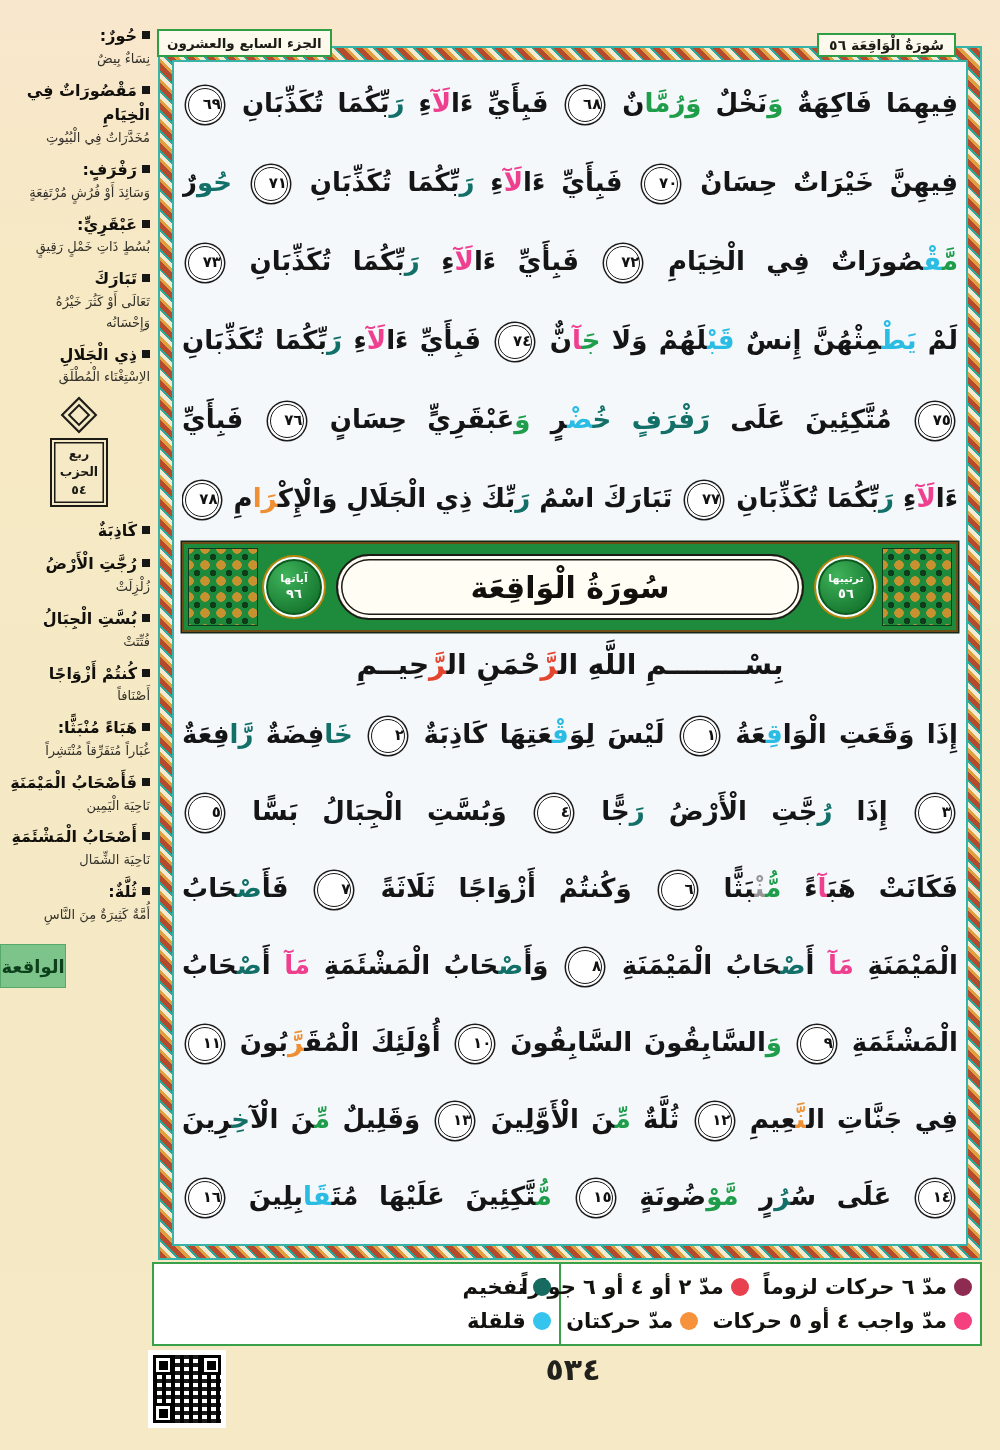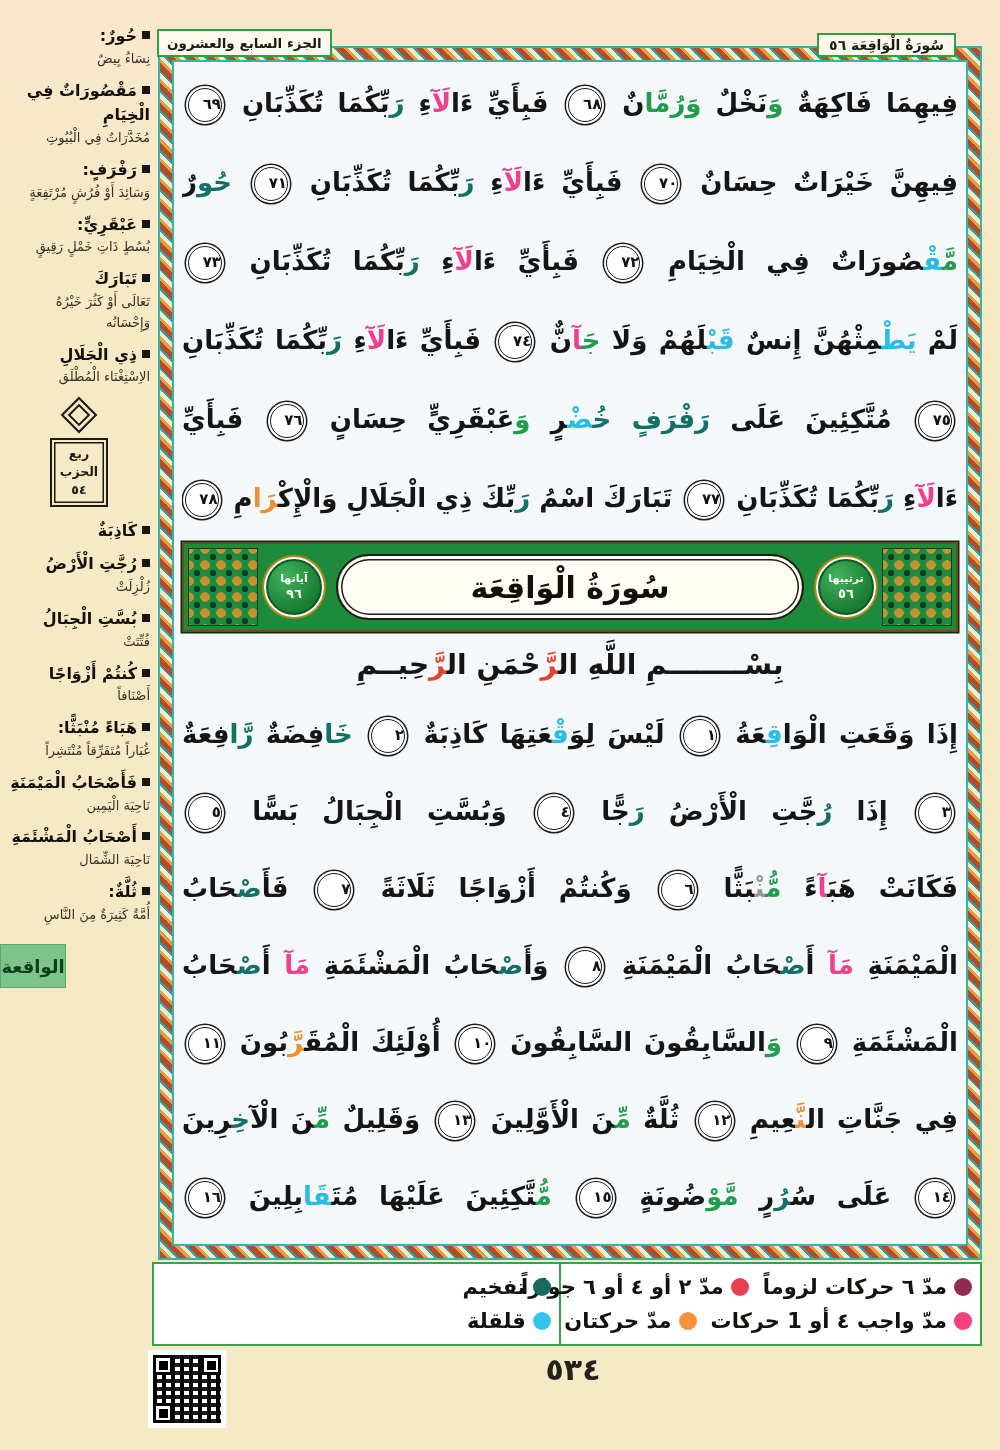--- a/index.html
+++ b/index.html
@@ -223,21 +223,21 @@
             <span class="llabel">مدّ ٦ حركات لزوماً</span>
           </div>
           <div class="litem">
             <span class="ldot" style="background: rgb(232, 64, 78);"></span>
             <span class="llabel">مدّ ٢ أو ٤ أو ٦ جوازاً</span>
           </div>
         </div>
         <div class="lrow">
           <div class="litem">
             <span class="ldot" style="background: rgb(244, 64, 126);"></span>
-            <span class="llabel">مدّ واجب ٤ أو 1 حركات</span>
+            <span class="llabel">مدّ واجب ٤ أو ٥ حركات</span>
           </div>
           <div class="litem">
             <span class="ldot" style="background: rgb(246, 145, 60);"></span>
             <span class="llabel">مدّ حركتان</span>
           </div>
         </div>
       </div>
       <div class="lbox b2">
         <div class="lrow">
           <div class="litem">

